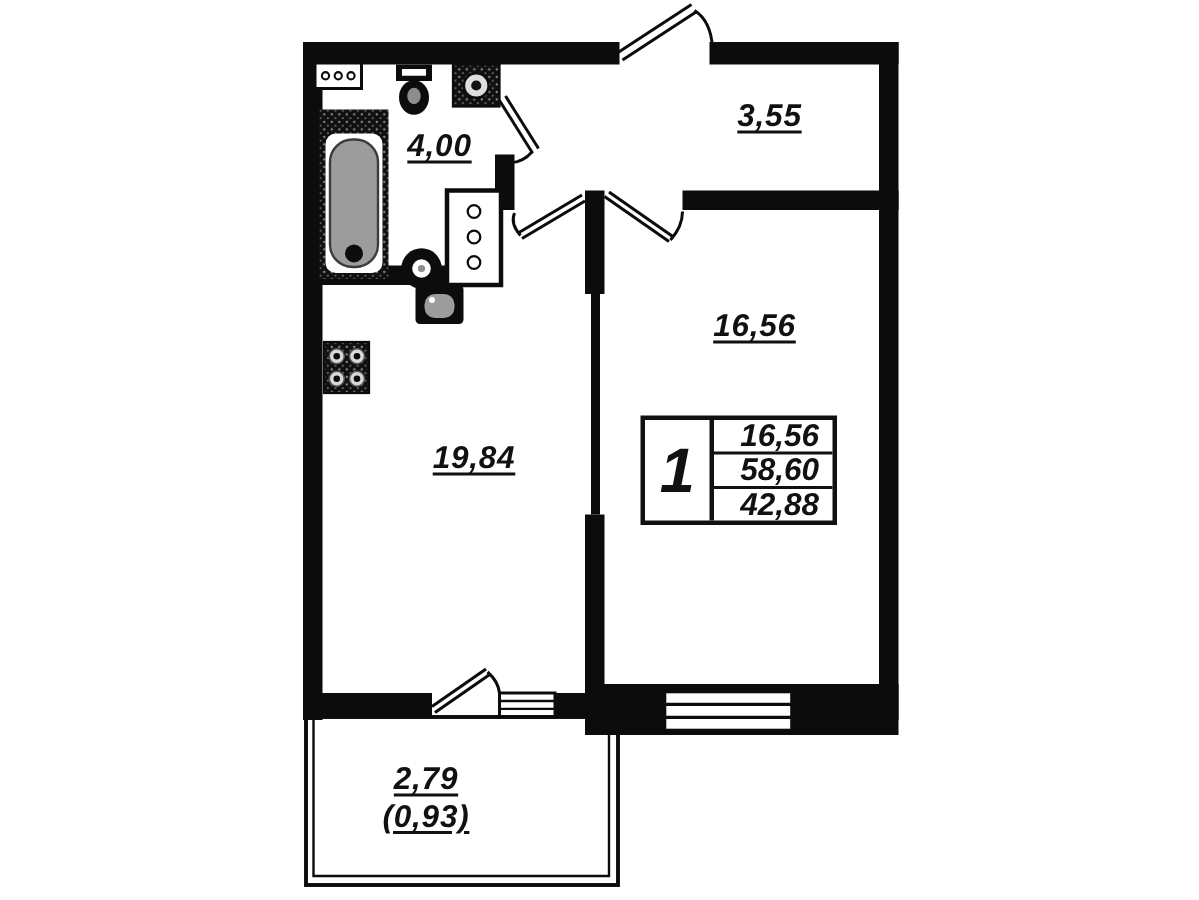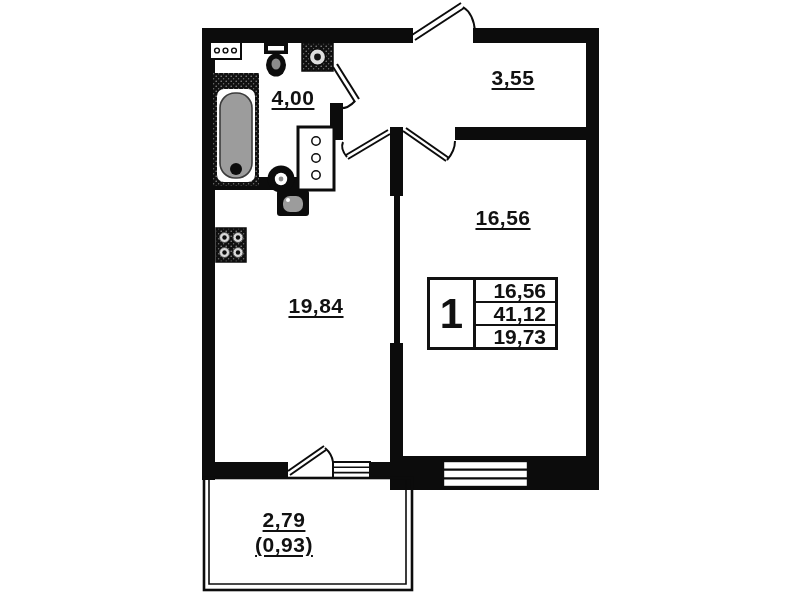--- a/index.html
+++ b/index.html
@@ -2,20 +2,21 @@
 <html><head>
 <meta charset="utf-8">
 <style>
   html,body{margin:0;padding:0;background:#ffffff;}
   .plan{
     position:relative;
     width:753px;height:600px;
     background:#ffffff;
     font-family:"Liberation Sans", sans-serif;
     overflow:hidden;
+    font-style:italic;
   }
   .plan svg{position:absolute;left:0;top:0;}
   .lbl{
     position:absolute;
     transform:translate(-50%,-50%);
     font-weight:bold;
     font-size:21px;
     color:#111;
     white-space:nowrap;
     text-decoration:underline;
@@ -192,18 +193,18 @@
   <div class="lbl" style="left:513px;top:78px">3,55</div>
   <div class="lbl" style="left:503px;top:218px">16,56</div>
   <div class="lbl" style="left:316px;top:306px">19,84</div>
   <div class="lbl" style="left:284px;top:520px">2,79</div>
   <div class="lbl" style="left:284px;top:545px">(0,93)</div>
 
   <div class="info-table">
     <div class="room-count">1</div>
     <div class="vals">
       <div class="val">16,56</div>
-      <div class="val">41,12</div>
-      <div class="val">19,73</div>
+      <div class="val">58,60</div>
+      <div class="val">42,88</div>
     </div>
   </div>
 
 </div>
 
 </body></html>

